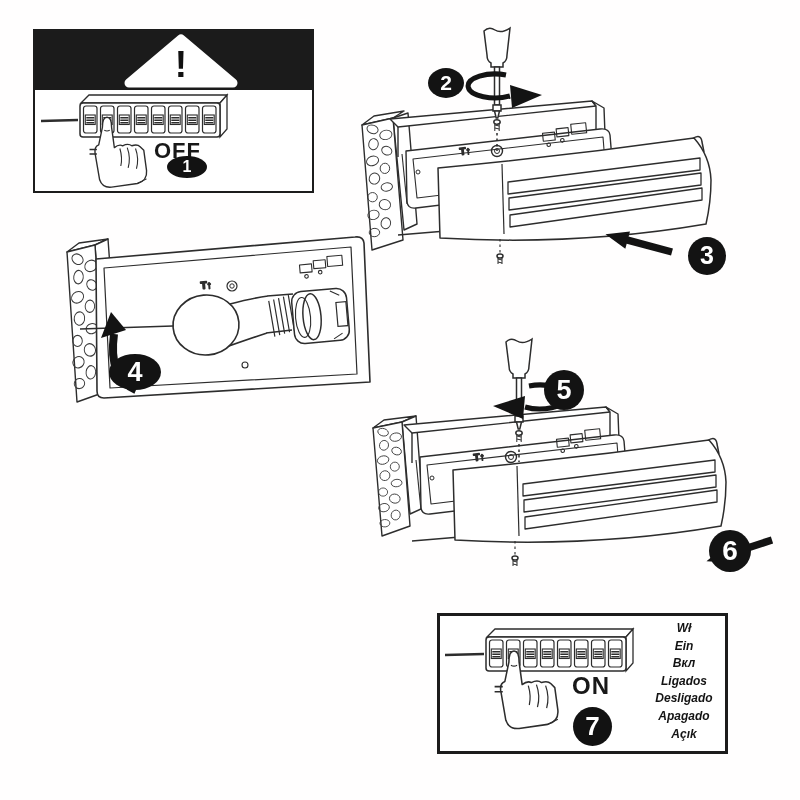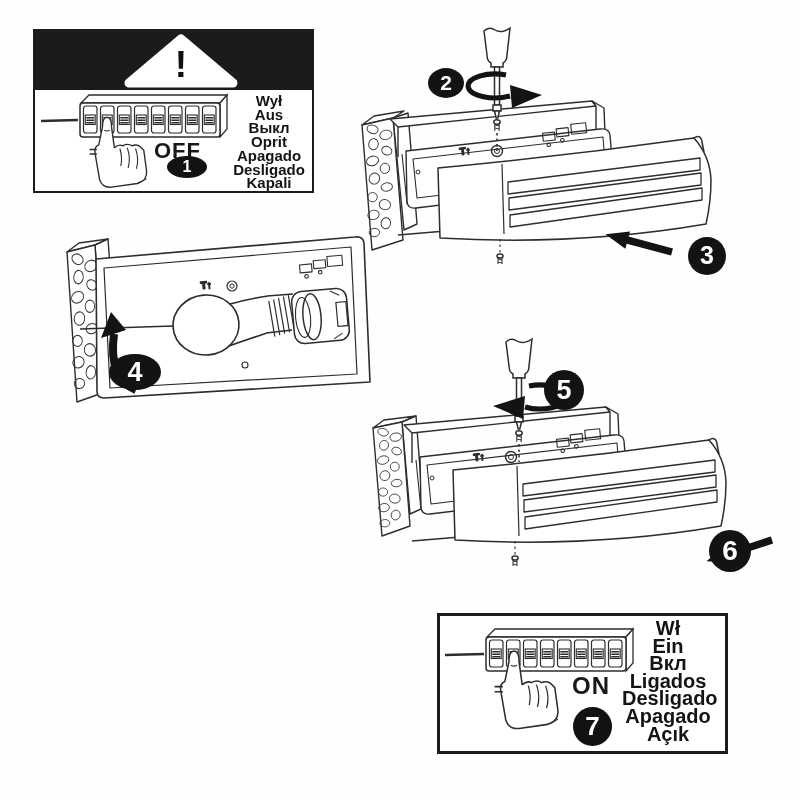--- a/index.html
+++ b/index.html
@@ -15,21 +15,21 @@
   .scene-svg{position:absolute;left:0;top:0;}
   .state-label{position:absolute;font-weight:bold;color:#181818;letter-spacing:1px;}
   .off-label{left:119px;top:48px;font-size:22px;}
   .on-label{left:132px;top:56px;font-size:24px;}
   .badge-html{position:absolute;background:#121212;color:#fff;font-weight:bold;
               display:flex;align-items:center;justify-content:center;border-radius:50%;}
   .badge1{left:132px;top:66px;width:40px;height:22px;font-size:16px;}
   .badge7{left:133px;top:91px;width:39px;height:39px;font-size:26px;}
   .lang-col{position:absolute;text-align:center;font-weight:bold;color:#141414;}
   .lang1{left:190px;top:4px;width:88px;font-size:15px;line-height:13.7px;}
-  .lang7{left:182px;top:4px;width:92px;font-size:20px;line-height:17.6px;}
+  .lang7{left:198px;top:4px;width:92px;font-size:12px;line-height:17.6px;font-style:italic;}
   .illus{position:absolute;}
   svg text{font-family:"Liberation Sans",sans-serif;font-weight:bold;}
   .badge-num{fill:#ffffff;text-anchor:middle;}
   .mark-txt{fill:#2b2b2b;font-size:10px;}
 </style>
 </head>
 <body>
 
 <div class="canvas">
 
@@ -124,29 +124,20 @@
       </svg>
     </div>
     <div class="box-body">
       <svg class="scene-svg" width="277" height="101" viewBox="0 0 277 101">
         <line x1="6" y1="31" x2="43" y2="30" stroke="#2d2d2d" stroke-width="2.4"></line>
         <use href="#sw-panel" transform="translate(43,3)"></use>
         <use href="#hand" transform="translate(72,30) scale(0.92)"></use>
       </svg>
       <div class="state-label off-label">OFF</div>
       <div class="badge-html badge1">1</div>
-      <div class="lang-col lang1">
-        <div>Wył</div>
-        <div>Aus</div>
-        <div>Выкл</div>
-        <div>Oprit</div>
-        <div>Apagado</div>
-        <div>Desligado</div>
-        <div>Kapali</div>
-      </div>
     </div>
   </section>
 
   <svg class="illus" style="left:360px;top:12px" width="420" height="285" viewBox="0 0 420 285">
     <g fill="#fff" stroke="#2d2d2d" stroke-width="1.4" stroke-linejoin="round">
       <polygon points="2,113 14,104 44,99 33,106"></polygon>
       <polygon points="33,106 48,101 57,212 44,218"></polygon>
       <polygon points="2,113 33,106 43,228 12,238"></polygon>
       <use href="#pebbles" transform="translate(4,108) scale(0.95,0.93)"></use>
     </g>

